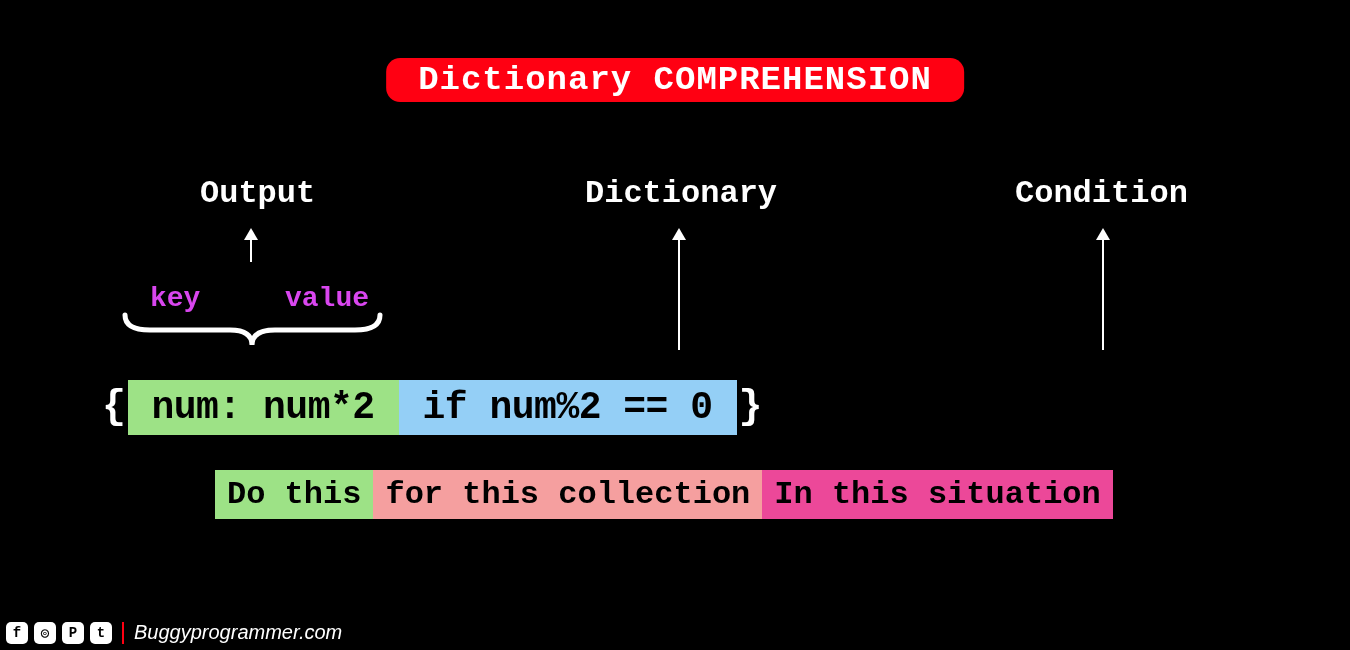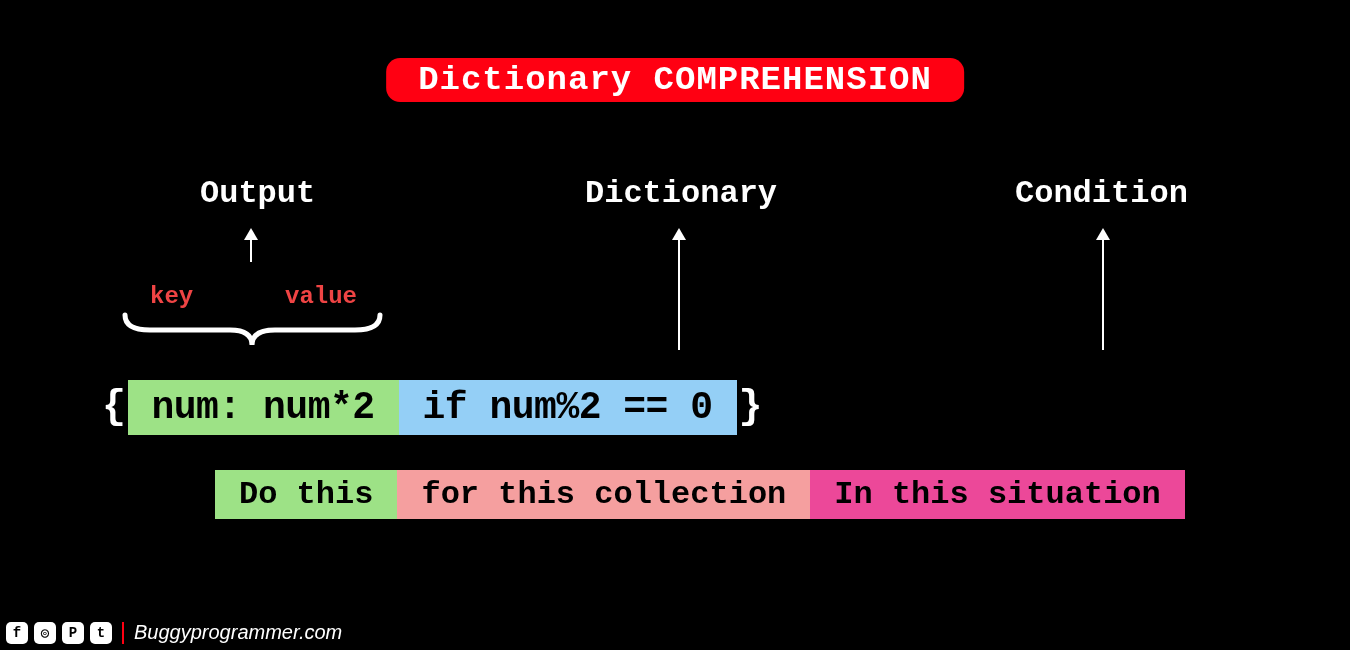--- a/index.html
+++ b/index.html
@@ -52,22 +52,22 @@
     border-right: 7px solid transparent;
     border-bottom: 12px solid #fff;
   }
   .arrow-output { top: 230px; left: 250px; height: 32px; }
   .arrow-collection { top: 230px; left: 678px; height: 120px; }
   .arrow-condition { top: 230px; left: 1102px; height: 120px; }
 
   .kv-labels {
     position: absolute;
     top: 283px;
-    font-size: 24px;
-    color: #ef4444;
+    font-size: 28px;
+    color: #d946ef;
     font-weight: bold;
   }
   .kv-key { left: 150px; }
   .kv-value { left: 285px; }
 
   .brace {
     position: absolute;
     top: 310px;
     left: 120px;
     width: 265px;
@@ -95,21 +95,21 @@
   .seg-blue  { background: #94cff6; }
 
   .caption-row {
     position: absolute;
     top: 470px;
     left: 215px;
     display: flex;
     font-size: 32px;
     font-weight: bold;
   }
-  .cap { color: #000; padding: 6px 24px; }
+  .cap { color: #000; padding: 6px 12px; }
   .cap-green { background: #9de286; }
   .cap-pink  { background: #f59f9f; }
   .cap-blue  { background: #ec4899; }
 
   .footer {
     position: absolute;
     bottom: 6px;
     left: 6px;
     display: flex;
     align-items: center;

